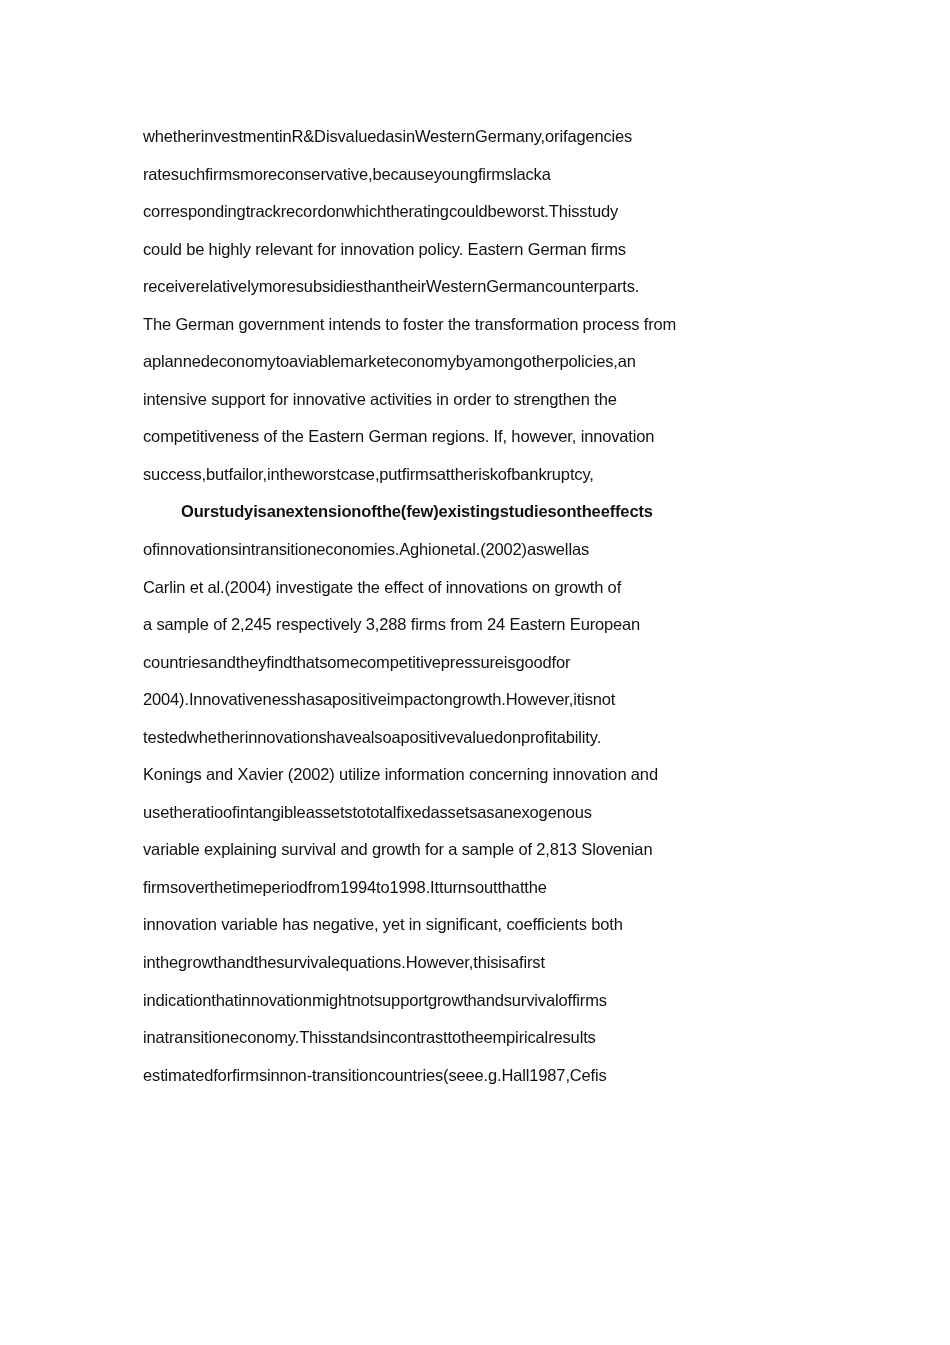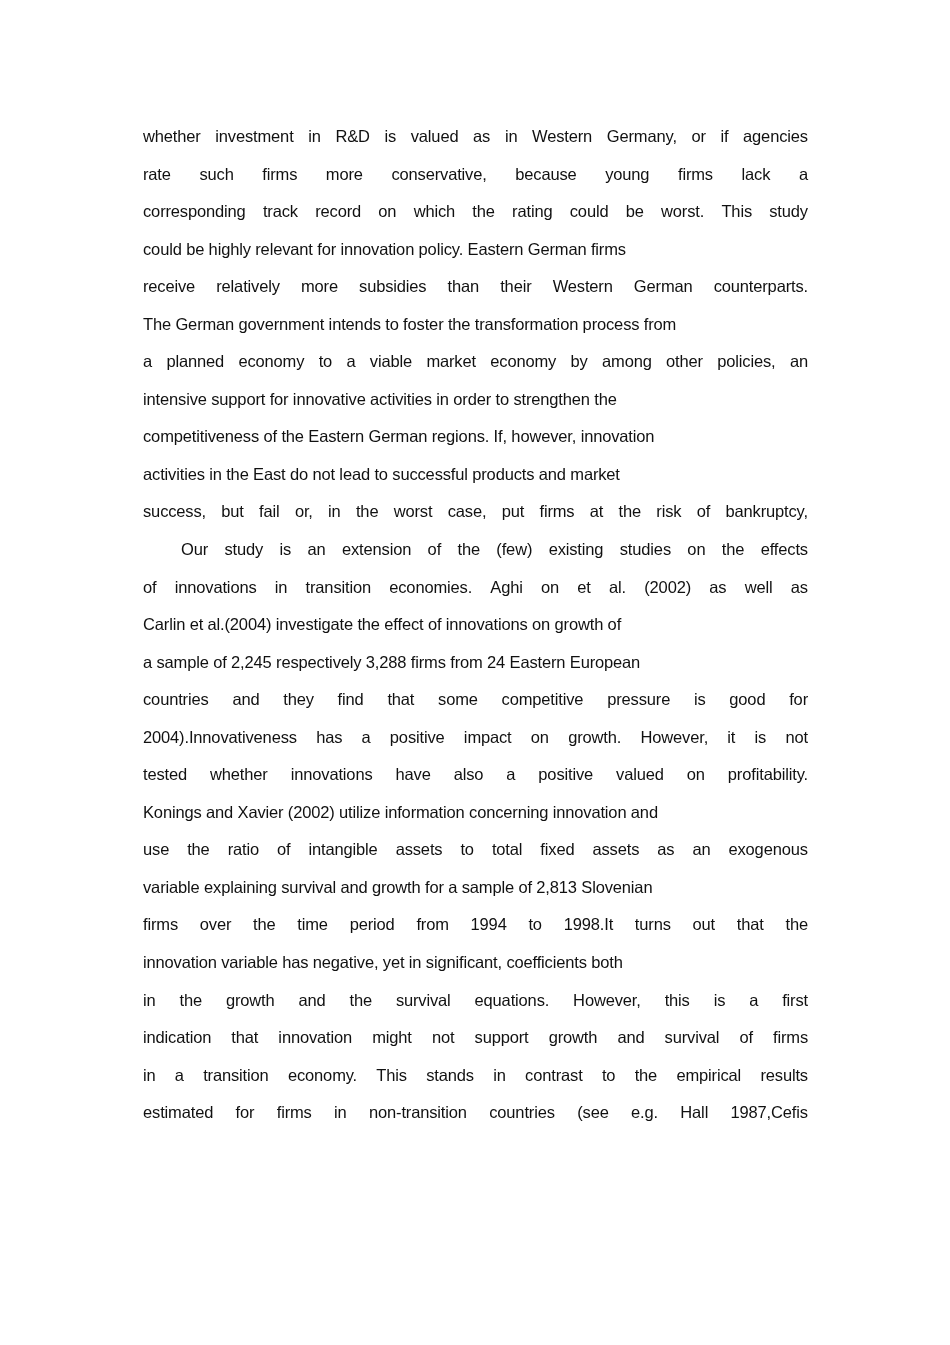--- a/index.html
+++ b/index.html
@@ -23,27 +23,28 @@
     }
     .line {
       height: 37.55px;
       line-height: 24px;
       font-size: 16.5px;
       white-space: nowrap;
       letter-spacing: -0.15px;
     }
     .line.justify {
       display: flex;
-      justify-content: space-between;
+      justify-content: flex-start;
     }
     .line.justify span.w {
       display: inline-block;
     }
     .line.indent {
       padding-left: 38px;
+      font-weight: bold;
     }
   </style>
 </head>
 <body>
 
 <div class="page">
   <div class="body-text" id="body-text">
       <div class="line justify">
         <span class="w">whether</span>
         <span class="w">investment</span>
@@ -108,21 +109,20 @@
         <span class="w">market</span>
         <span class="w">economy</span>
         <span class="w">by</span>
         <span class="w">among</span>
         <span class="w">other</span>
         <span class="w">policies,</span>
         <span class="w">an</span>
       </div>
       <div class="line">intensive support for innovative activities in order to strengthen the</div>
       <div class="line">competitiveness of the Eastern German regions. If, however, innovation</div>
-      <div class="line">activities in the East do not lead to successful products and market</div>
       <div class="line justify">
         <span class="w">success,</span>
         <span class="w">but</span>
         <span class="w">fail</span>
         <span class="w">or,</span>
         <span class="w">in</span>
         <span class="w">the</span>
         <span class="w">worst</span>
         <span class="w">case,</span>
         <span class="w">put</span>

